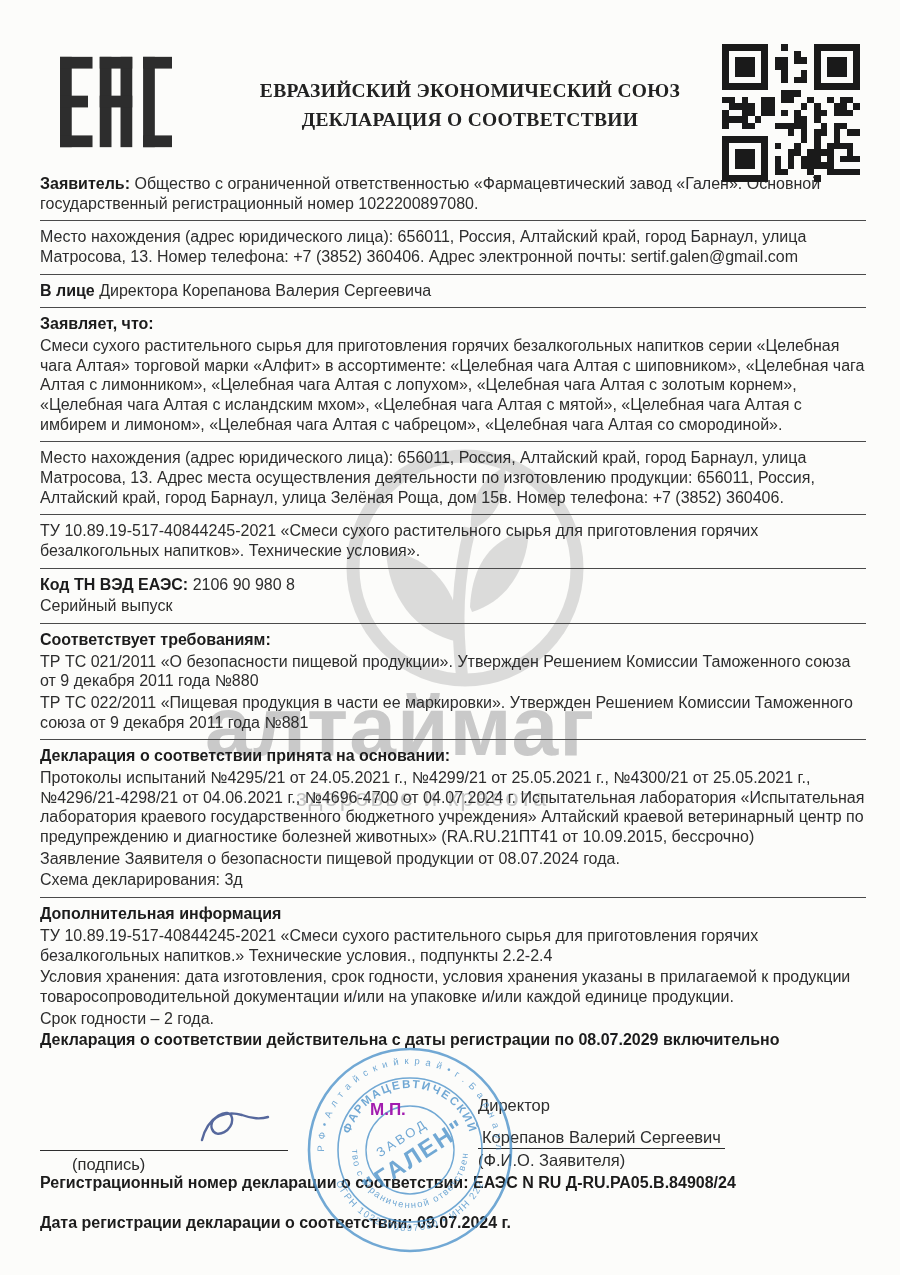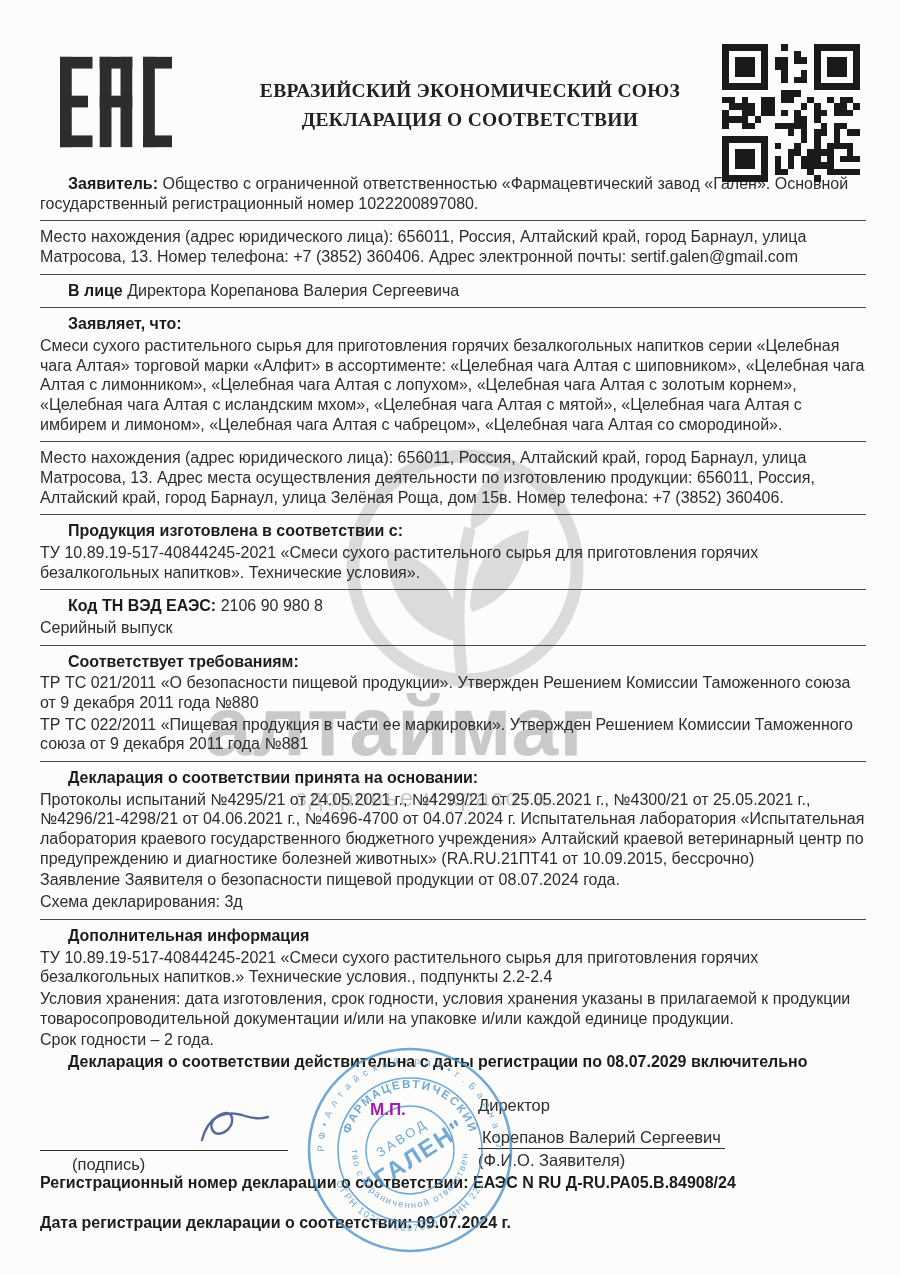--- a/index.html
+++ b/index.html
@@ -17,21 +17,21 @@
   .doc-title { position:absolute; left:190px; top:76px; width:480px; text-align:center;
     font-family:"Liberation Serif", serif; font-weight:bold; font-size:19.5px;
     color:#222; line-height:1.5; letter-spacing:0.3px; }
   .qr { position:absolute; left:682px; top:44px; }
 
   
   .sec { padding:6px 0 7px; }
   .sec.rule { border-bottom:1.5px solid #4a4a4a; }
   p { margin:0; font-size:16px; line-height:1.23; }
   p + p { margin-top:2px; }
-  b, .bold { font-weight:bold; color:#1c1c1c;margin-left:28px; }
+  b, .bold { font-weight:bold; color:#1c1c1c; }
 
   
   .wm { position:absolute; z-index:0; pointer-events:none; }
   .wm-logo { left:330px; top:430px; opacity:0.5; }
   .wm-brand { left:205px; top:678px; font-size:84px; font-weight:bold;
     color:#c1c1c1; opacity:0.85; letter-spacing:1px; }
   .wm-tagline { left:296px; top:784px; font-size:24px; color:#c3c3c3;
     letter-spacing:2px; opacity:0.95; }
 
   
@@ -237,21 +237,20 @@
       <p class="bold">Заявляет, что:</p>
       <p>Смеси сухого растительного сырья для приготовления горячих безалкогольных напитков серии «Целебная чага Алтая» торговой марки «Алфит» в ассортименте: «Целебная чага Алтая с шиповником», «Целебная чага Алтая с лимонником», «Целебная чага Алтая с лопухом», «Целебная чага Алтая с золотым корнем», «Целебная чага Алтая с исландским мхом», «Целебная чага Алтая с мятой», «Целебная чага Алтая с имбирем и лимоном», «Целебная чага Алтая с чабрецом», «Целебная чага Алтая со смородиной».</p>
     </div>
 
 
     <div class="sec rule">
       <p>Место нахождения (адрес юридического лица): 656011, Россия, Алтайский край, город Барнаул, улица Матросова, 13. Адрес места осуществления деятельности по изготовлению продукции: 656011, Россия, Алтайский край, город Барнаул, улица Зелёная Роща, дом 15в. Номер телефона: +7 (3852) 360406.</p>
     </div>
 
     <div class="sec rule">
-      <p class="bold">Продукция изготовлена в соответствии с:</p>
       <p>ТУ 10.89.19-517-40844245-2021 «Смеси сухого растительного сырья для приготовления горячих безалкогольных напитков». Технические условия».</p>
     </div>
 
     <div class="sec rule">
       <p><b>Код ТН ВЭД ЕАЭС:</b>
          <span>2106 90 980 8</span></p>
       <p>Серийный выпуск</p>
     </div>
 
     <div class="sec rule">

